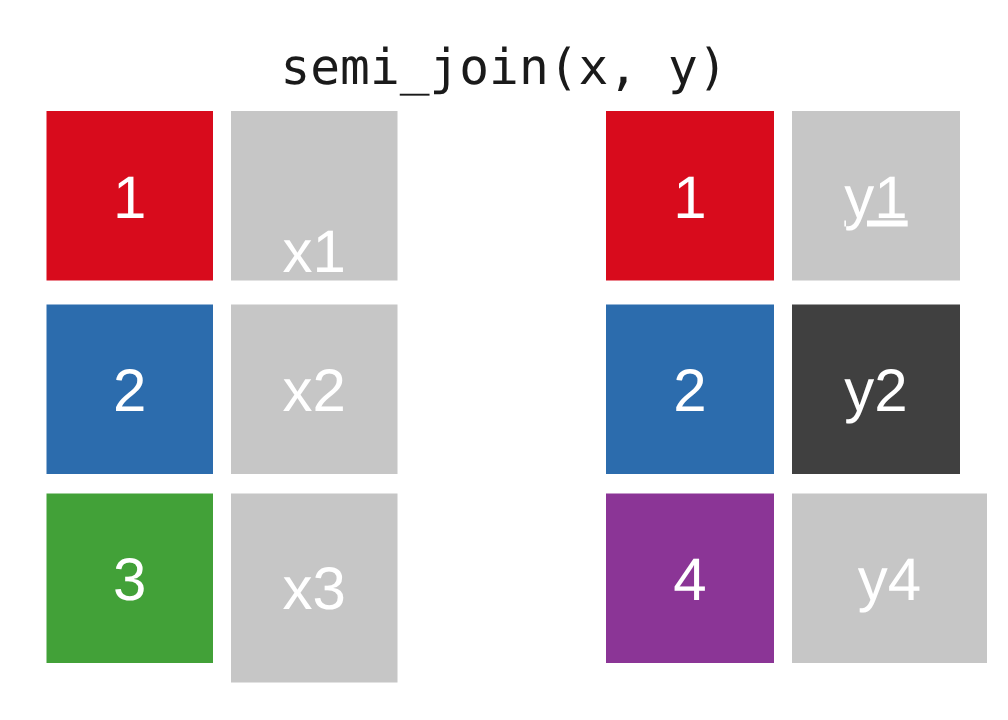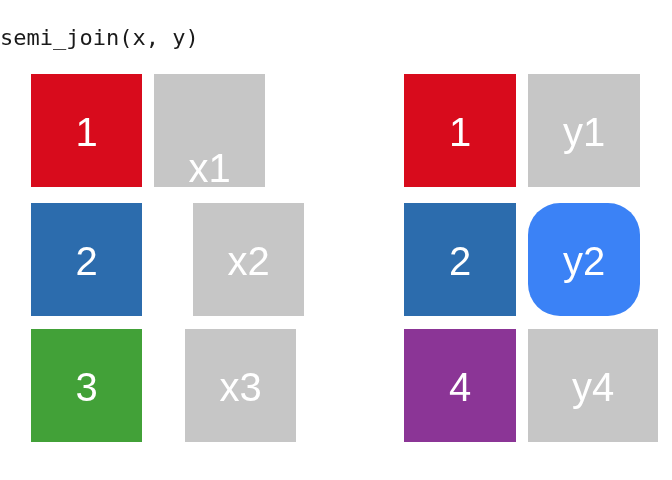--- a/index.html
+++ b/index.html
@@ -21,22 +21,23 @@
     top: 0;
     width: 672px;
     height: 480px;
   }
 
   .title {
     position: absolute;
     left: 0;
     top: 25px;
     width: 672px;
+    text-align: center;
     font-family: "DejaVu Sans Mono", "Liberation Mono", monospace;
-    font-size: 22px;
+    font-size: 33px;
     letter-spacing: 0px;
     color: #1A1A1A;
     white-space: pre;
   }
 
   .cell {
     position: absolute;
     box-sizing: border-box;
     display: flex;
     align-items: center;
@@ -66,46 +67,46 @@
     <div class="cell" style="left:31px; top:74px; width:111px; height:113px; background:#D80B1C;">
       <span class="cell-label">1</span>
     </div>
     <div class="cell" style="left:154px; top:74px; width:111px; height:113px; background:#C6C6C6;align-items:flex-end;">
       <span class="cell-label">x1</span>
     </div>
 
     <div class="cell" style="left:31px; top:203px; width:111px; height:113px; background:#2C6CAD;">
       <span class="cell-label">2</span>
     </div>
-    <div class="cell" style="left:154px; top:203px; width:111px; height:113px; background:#C6C6C6;margin-left:39px;">
+    <div class="cell" style="left:154px; top:203px; width:111px; height:113px; background:#C6C6C6;">
       <span class="cell-label">x2</span>
     </div>
 
     <div class="cell" style="left:31px; top:329px; width:111px; height:113px; background:#42A138;">
       <span class="cell-label">3</span>
     </div>
-    <div class="cell" style="left:154px; top:329px; width:111px; height:113px; background:#C6C6C6;margin-left:31px;">
+    <div class="cell" style="left:154px; top:329px; width:111px; height:126px; background:#C6C6C6;">
       <span class="cell-label">x3</span>
     </div>
 
   </div>
 
   <div class="table-group">
 
     <div class="cell" style="left:404px; top:74px; width:112px; height:113px; background:#D80B1C;">
       <span class="cell-label">1</span>
     </div>
-    <div class="cell" style="left:528px; top:74px; width:112px; height:113px; background:#C6C6C6;">
+    <div class="cell" style="left:528px; top:74px; width:112px; height:113px; background:#C6C6C6;text-decoration:underline;">
       <span class="cell-label">y1</span>
     </div>
 
     <div class="cell" style="left:404px; top:203px; width:112px; height:113px; background:#2C6CAD;">
       <span class="cell-label">2</span>
     </div>
-    <div class="cell" style="left:528px; top:203px; width:112px; height:113px; background:#3b82f6;border-radius:32px;">
+    <div class="cell" style="left:528px; top:203px; width:112px; height:113px; background:#404040;">
       <span class="cell-label">y2</span>
     </div>
 
     <div class="cell" style="left:404px; top:329px; width:112px; height:113px; background:#8B3596;">
       <span class="cell-label">4</span>
     </div>
     <div class="cell" style="left:528px; top:329px; width:130px; height:113px; background:#C6C6C6;">
       <span class="cell-label">y4</span>
     </div>
 

